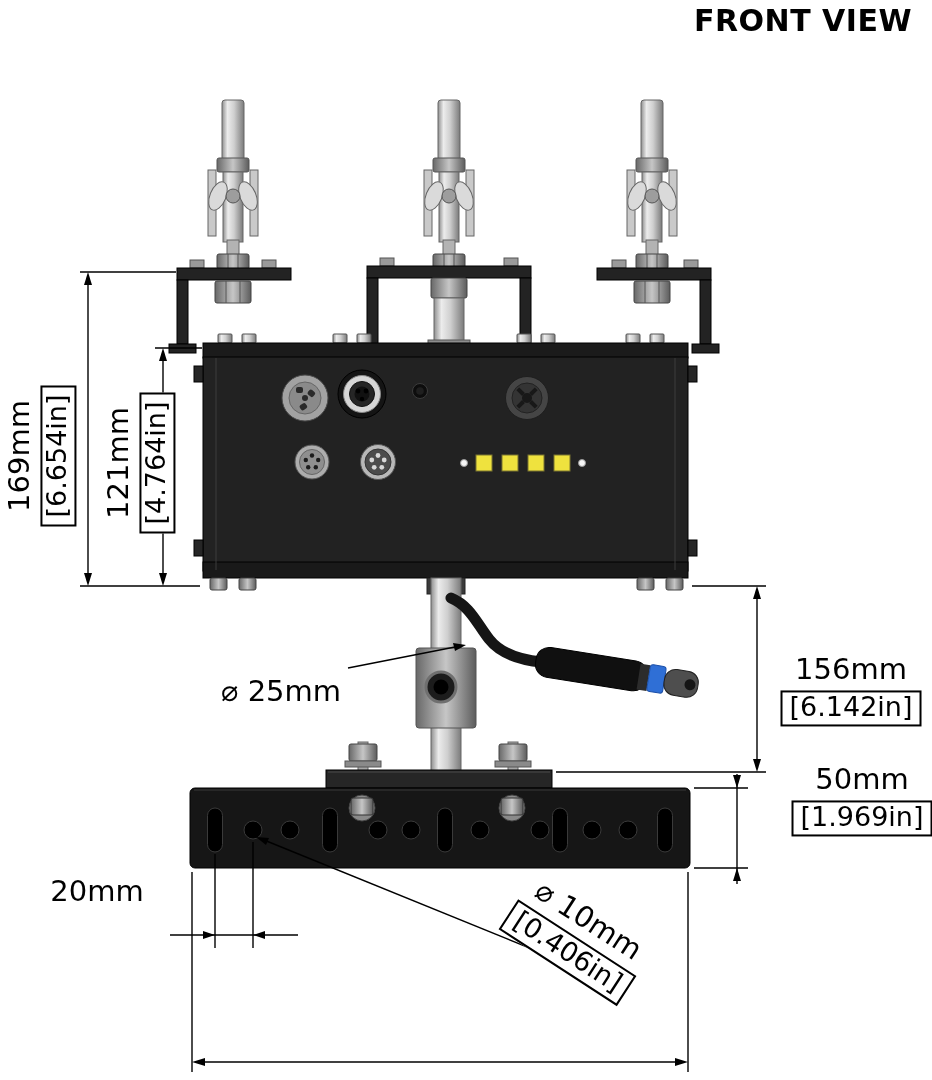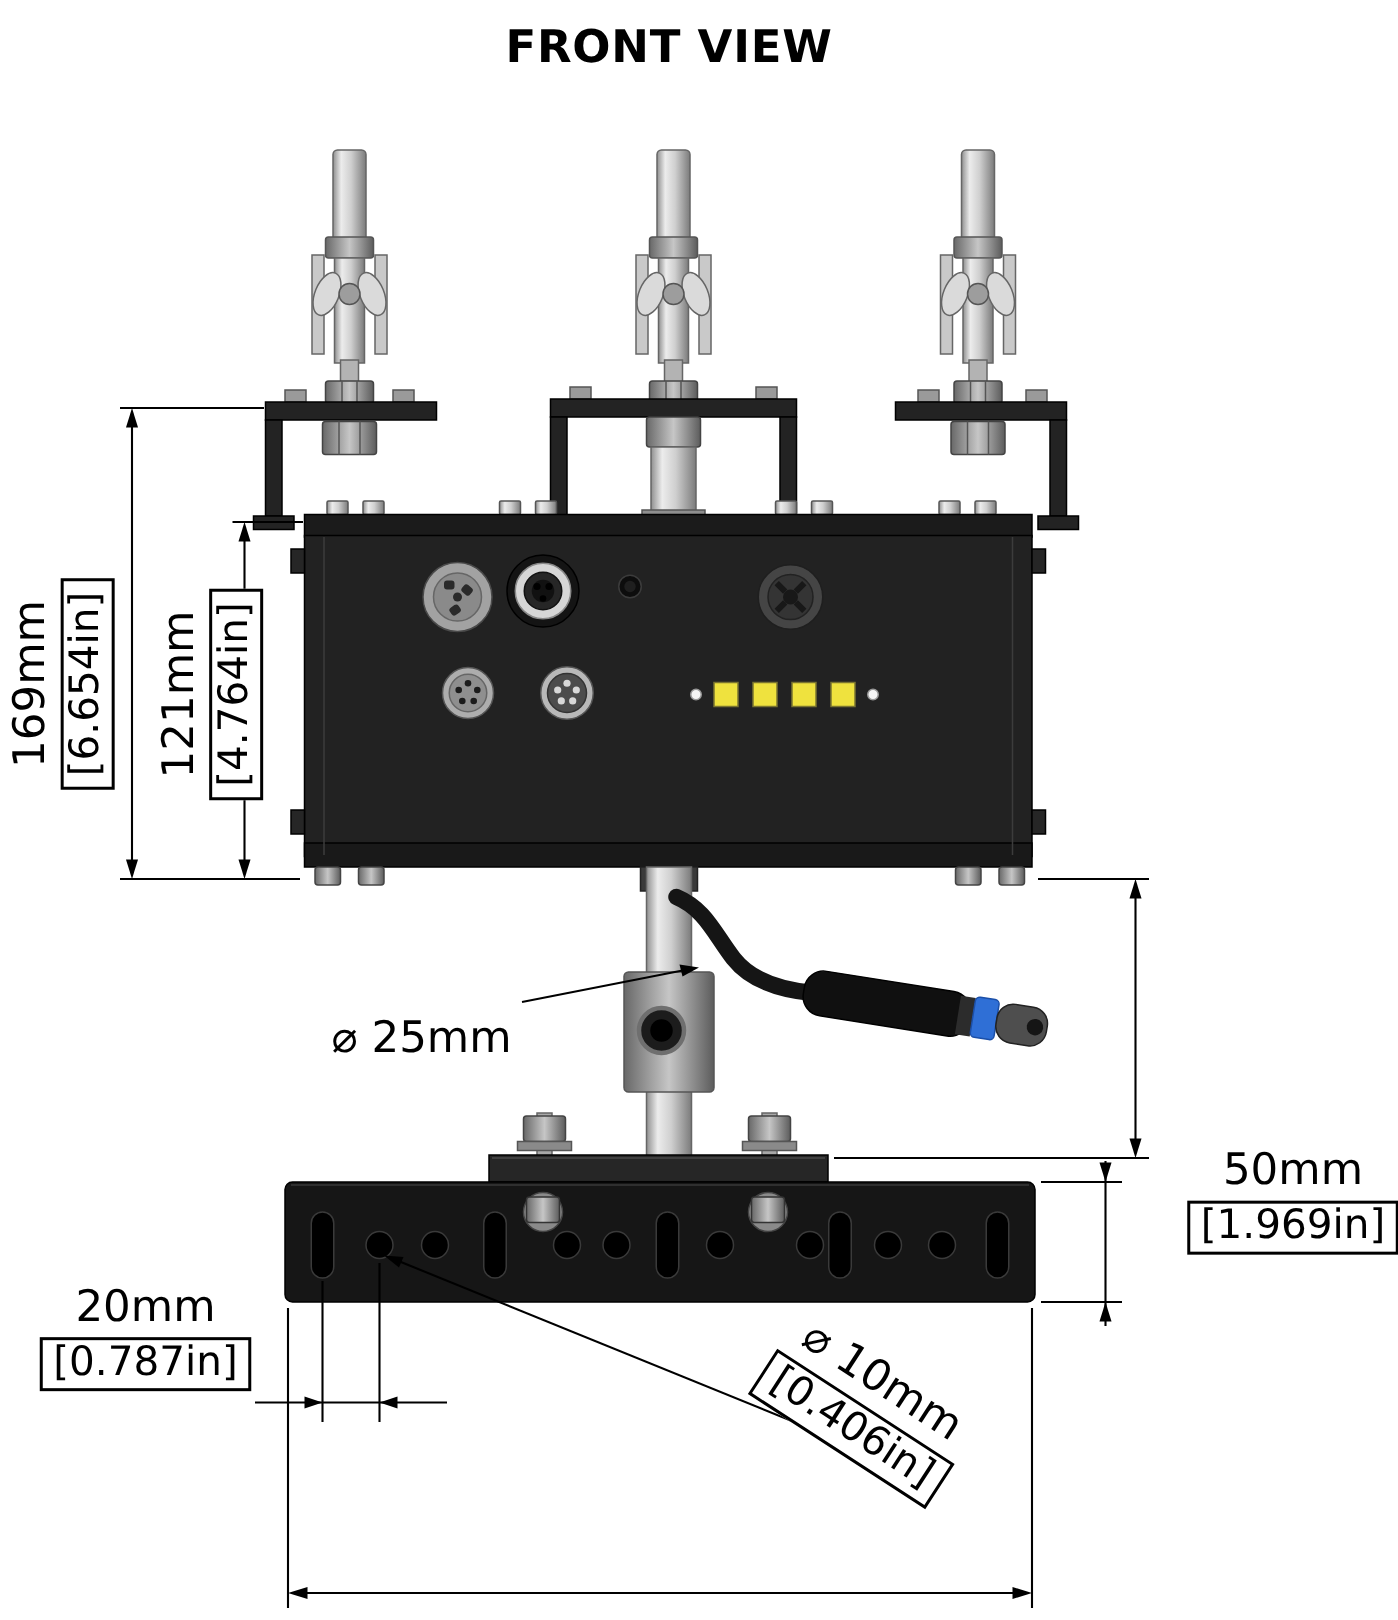--- a/index.html
+++ b/index.html
@@ -3,22 +3,22 @@
 <meta charset="utf-8">
 <style>
   html,body{margin:0;padding:0;background:#fff;}
   .canvas{
     position:relative;width:932px;height:1080px;overflow:hidden;
     background:var(--background,#ffffff);
     font-family:"DejaVu Sans", sans-serif;color:#000;
   }
   .canvas svg{position:absolute;left:0;top:0;}
   .title{
-    position:absolute;left:0;top:14px;width:892px;text-align:center;
-    font-size:30px;font-weight:700;letter-spacing:.5px;
+    position:absolute;left:0;top:3px;width:892px;text-align:right;
+    font-size:30px;font-weight:700;letter-spacing:.5px;padding-left:20px;
   }
   .dim{
     position:absolute;display:flex;flex-direction:column;align-items:center;gap:5px;
     transform:translate(-50%,-50%);
     font-size:29px;line-height:1.02;white-space:nowrap;text-align:center;
   }
   .dim .inch{font-size:27px;border:2px solid #000;padding:1px 7px 4px 7px;background:#fff;}
   .dim.rot-left{transform:translate(-50%,-50%) rotate(-90deg);}
   .dim.rot-diag{transform:translate(-50%,-50%) rotate(33deg);}
 </style>
@@ -290,29 +290,32 @@
 
   <div class="dim rot-left" style="left:140px;top:463px">
     <span class="mm">121mm</span>
     <span class="inch">[4.764in]</span>
   </div>
 
   <div class="dim" style="left:281px;top:692px">
     <span class="mm">⌀ 25mm</span>
   </div>
 
+  <div class="dim" style="left:851px;top:691px">
+    <span class="mm">156mm</span>
+    <span class="inch">[6.142in]</span>
+  </div>
 
   <div class="dim" style="left:862px;top:801px">
     <span class="mm">50mm</span>
     <span class="inch">[1.969in]</span>
   </div>
 
   <div class="dim" style="left:97px;top:892px">
     <span class="mm">20mm</span>
-    <span class="inch">[0.787in]</span>
   </div>
 
   <div class="dim rot-diag" style="left:577px;top:938px">
     <span class="mm">⌀ 10mm</span>
     <span class="inch">[0.406in]</span>
   </div>
 
 
 </div>
 

